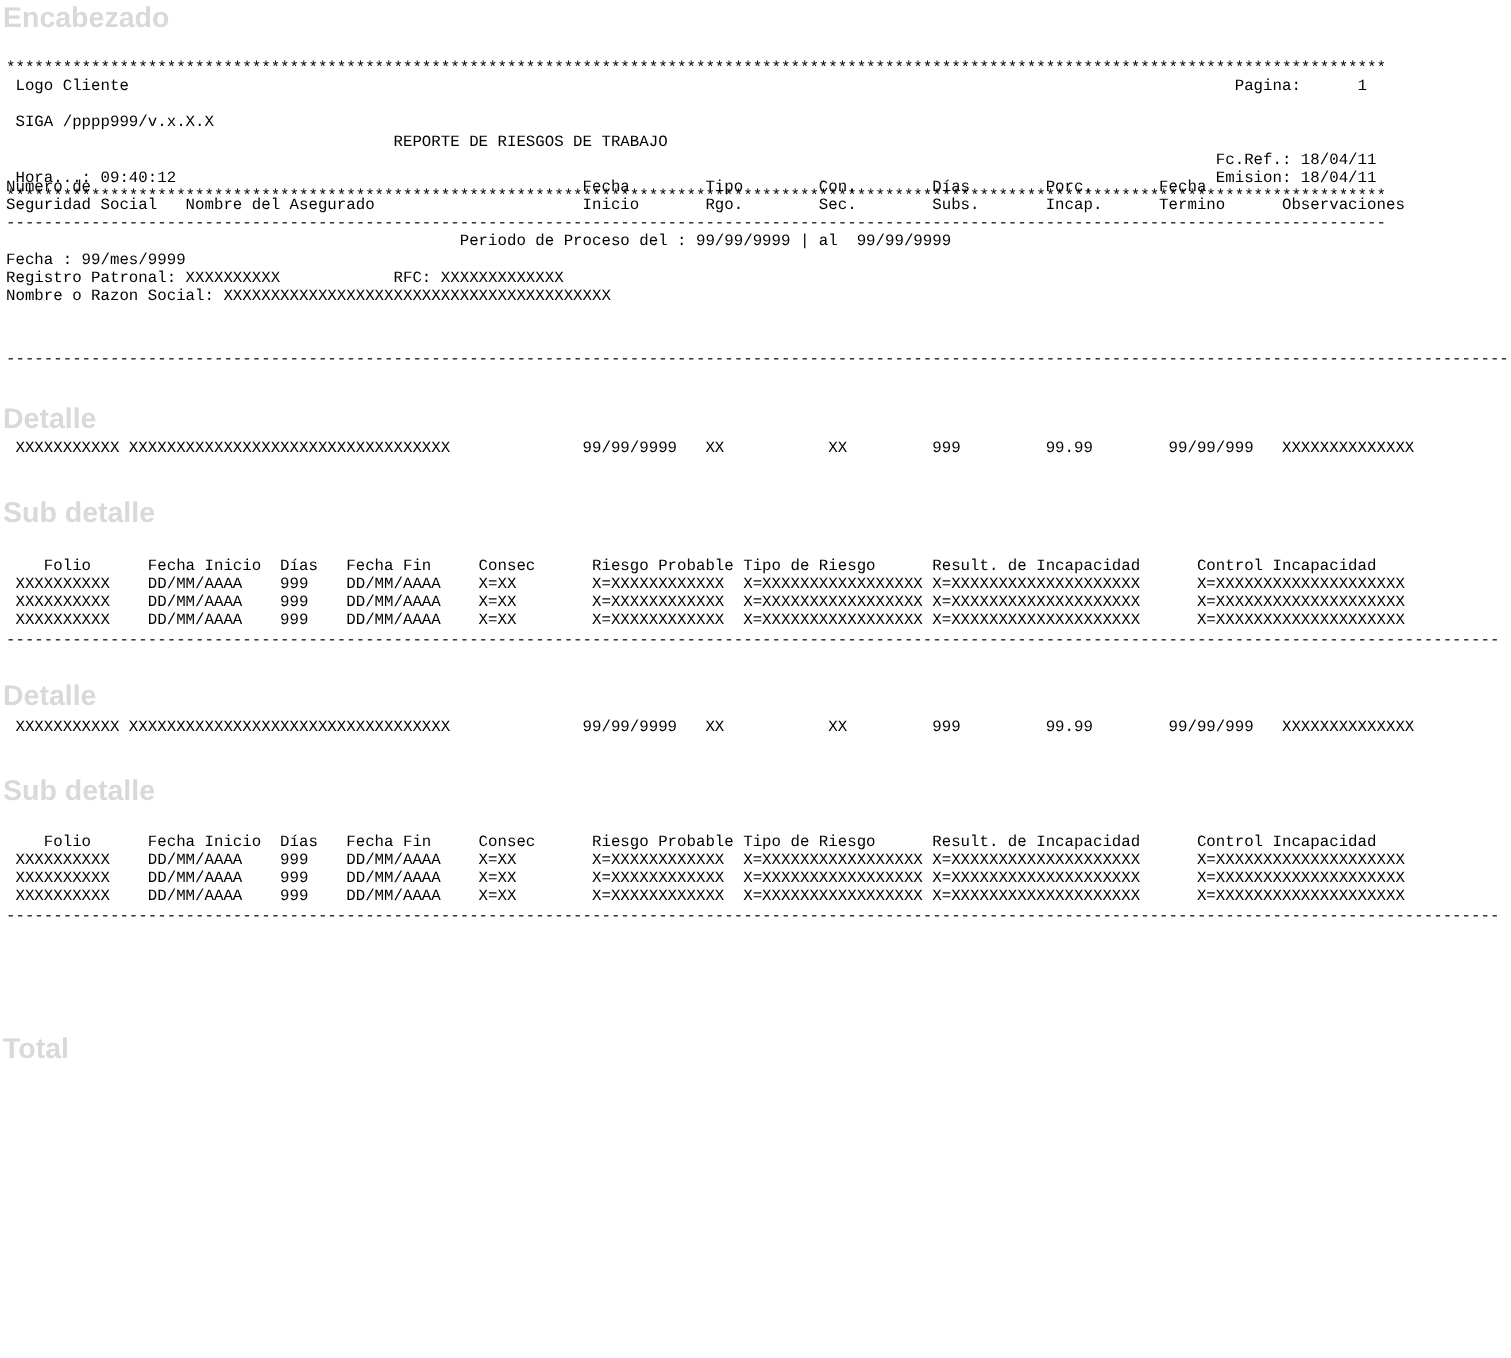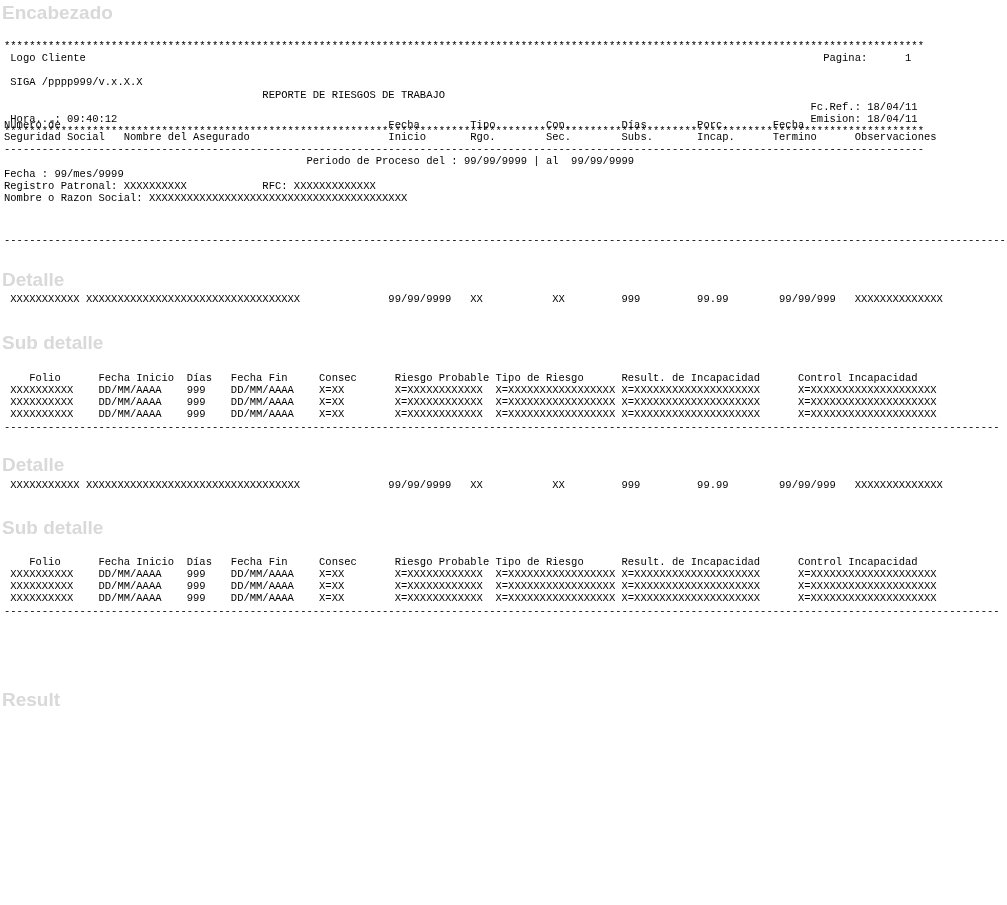--- a/index.html
+++ b/index.html
@@ -46,20 +46,20 @@
   <h1 class="sec" style="top:454px">Detalle</h1>
   <pre class="mono" style="top:479px"> XXXXXXXXXXX XXXXXXXXXXXXXXXXXXXXXXXXXXXXXXXXXX              99/99/9999   XX           XX         999         99.99        99/99/999   XXXXXXXXXXXXXX</pre>
 
   <h1 class="sec" style="top:517px">Sub detalle</h1>
   <pre class="mono" style="top:556px">    Folio      Fecha Inicio  Días   Fecha Fin     Consec      Riesgo Probable Tipo de Riesgo      Result. de Incapacidad      Control Incapacidad
  XXXXXXXXXX    DD/MM/AAAA    999    DD/MM/AAAA    X=XX        X=XXXXXXXXXXXX  X=XXXXXXXXXXXXXXXXX X=XXXXXXXXXXXXXXXXXXXX      X=XXXXXXXXXXXXXXXXXXXX
  XXXXXXXXXX    DD/MM/AAAA    999    DD/MM/AAAA    X=XX        X=XXXXXXXXXXXX  X=XXXXXXXXXXXXXXXXX X=XXXXXXXXXXXXXXXXXXXX      X=XXXXXXXXXXXXXXXXXXXX
  XXXXXXXXXX    DD/MM/AAAA    999    DD/MM/AAAA    X=XX        X=XXXXXXXXXXXX  X=XXXXXXXXXXXXXXXXX X=XXXXXXXXXXXXXXXXXXXX      X=XXXXXXXXXXXXXXXXXXXX
 --------------------------------------------------------------------------------------------------------------------------------------------------------------</pre>
 
-  <h1 class="sec" style="top:689px">Result</h1>
+  <h1 class="sec" style="top:689px">Total</h1>
   <pre class="mono" style="top:834px">                                                                         Total de Riesgo de Trabajo
 
                                                             Casos        Dias          Porcentaje
                                                                          Subsidiados   Incapacidad         Deducciones
                                                             999          999                    99.99            999</pre>
 
 </div>
 
 </body></html>

